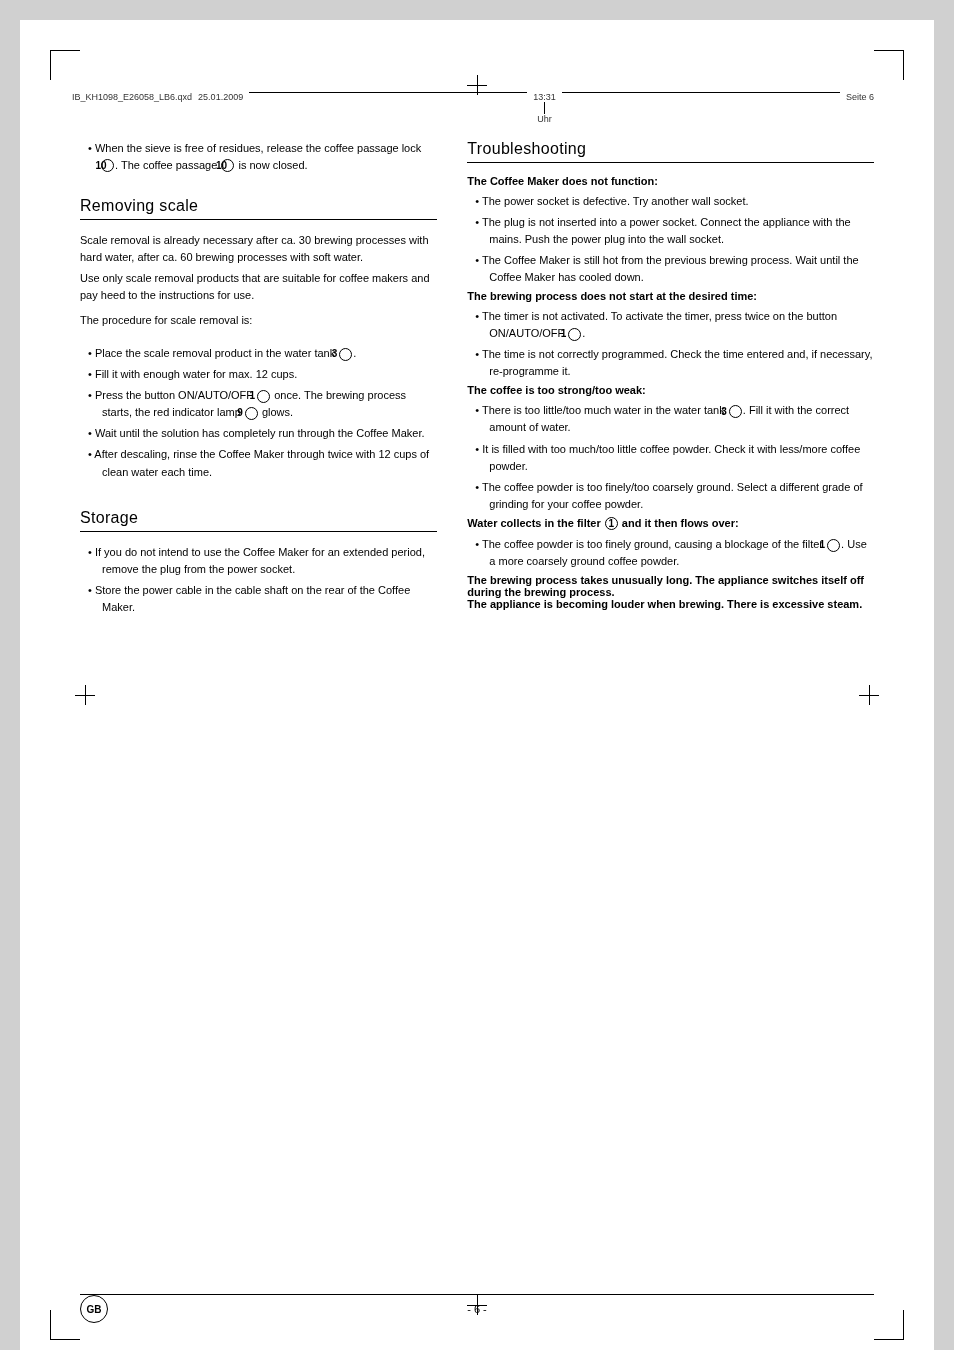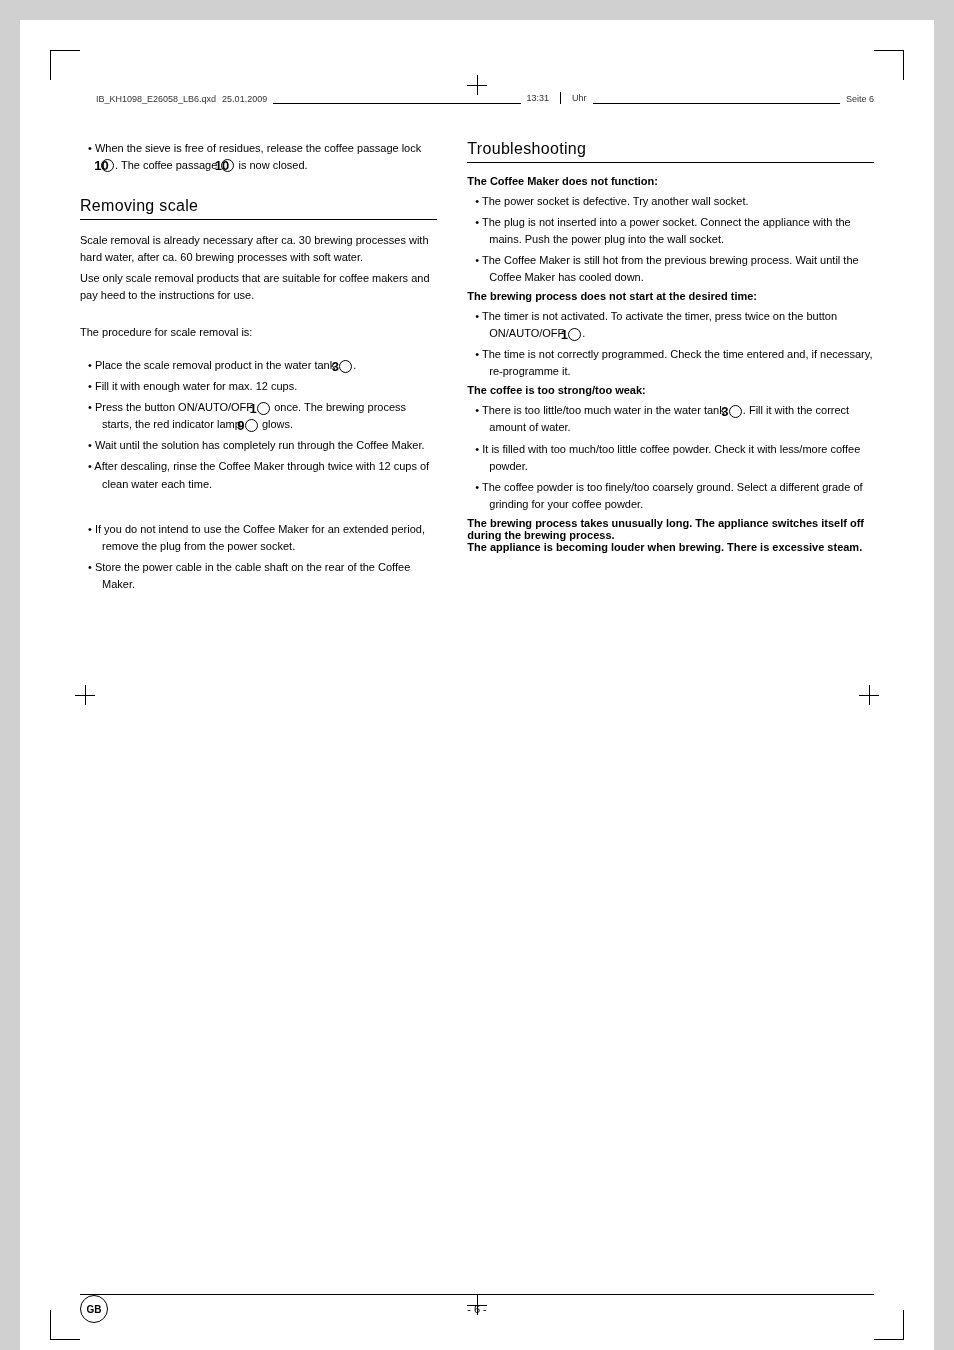--- a/index.html
+++ b/index.html
@@ -62,37 +62,38 @@
     }
     .crosshair.center-top { top: 55px; left: 50%; transform: translateX(-50%); }
     .crosshair.center-bottom { bottom: 55px; left: 50%; transform: translateX(-50%); }
     .crosshair.center-left { left: 55px; top: 50%; transform: translateY(-50%); }
     .crosshair.center-right { right: 55px; top: 50%; transform: translateY(-50%); }
 
     
     .header-bar {
       position: absolute;
       top: 72px;
-      left: 76px;
+      left: 52px;
       right: 60px;
       display: flex;
-      align-items: flex-end;
+      align-items: flex-start;
       font-size: 9px;
       color: #333;
       gap: 6px;
     }
     .header-bar .divider-line {
       flex: 1;
       height: 1px;
       background: #000;
     }
     .header-bar .time-section {
       display: flex;
       align-items: center;
-      gap: 11px;
+      gap: 0;
+      flex-direction: column;
     }
     .header-bar .time-cursor {
       width: 1px;
       height: 12px;
       background: #000;
       display: inline-block;
     }
 
     .content-area {
       margin-top: 60px;
@@ -156,21 +157,21 @@
 
     
     .circle-num {
       display: inline-flex;
       align-items: center;
       justify-content: center;
       width: 13px;
       height: 13px;
       border: 1px solid #000;
       border-radius: 50%;
-      font-size: 13px;
+      font-size: 10px;
       font-weight: bold;
       vertical-align: middle;
       margin: 0 1px;
       line-height: 1;
     }
 
     
     .sub-section-title {
       font-size: 11px;
       font-weight: bold;
@@ -254,21 +255,21 @@
           <span class="circle-num">10</span>
           is now closed.
         </p>
       </div>
 
       <div class="removing-scale-section">
         <h2 class="section-title">Removing scale</h2>
         <div class="section-body">
           <p>Scale removal is already necessary after ca. 30 brewing processes with hard water, after ca. 60 brewing processes with soft water.</p>
           <p style="margin-top:4px;">Use only scale removal products that are suitable for coffee makers and pay heed to the instructions for use.</p>
-          <p style="margin-top:20px;">The procedure for scale removal is:</p>
+          <p style="margin-top:8px;">The procedure for scale removal is:</p>
         </div>
         <ul class="bullet-list">
           <li>
             Place the scale removal product in the water tank <span class="circle-num">3</span>.
           </li>
           <li>
             Fill it with enough water for max. 12 cups.
           </li>
           <li>
             Press the button ON/AUTO/OFF <span class="circle-num">1</span> once. The brewing process starts, the red indicator lamp <span class="circle-num">9</span> glows.
@@ -276,20 +277,21 @@
           <li>
             Wait until the solution has completely run through the Coffee Maker.
           </li>
           <li>
             After descaling, rinse the Coffee Maker through twice with 12 cups of clean water each time.
           </li>
         </ul>
       </div>
 
       <div class="storage-section">
+        <h2 class="section-title">Storage</h2>
         <ul class="bullet-list">
           <li>
             If you do not intend to use the Coffee Maker for an extended period, remove the plug from the power socket.
           </li>
           <li>
             Store the power cable in the cable shaft on the rear of the Coffee Maker.
           </li>
         </ul>
       </div>
 
@@ -318,20 +320,26 @@
 
       <div>
         <p class="sub-section-title">The coffee is too strong/too weak:</p>
         <ul class="bullet-list">
           <li>There is too little/too much water in the water tank <span class="circle-num">3</span>. Fill it with the correct amount of water.</li>
           <li>It is filled with too much/too little coffee powder. Check it with less/more coffee powder.</li>
           <li>The coffee powder is too finely/too coarsely ground. Select a different grade of grinding for your coffee powder.</li>
         </ul>
       </div>
 
+      <div>
+        <p class="sub-section-title">Water collects in the filter <span class="circle-num">1</span> and it then flows over:</p>
+        <ul class="bullet-list">
+          <li>The coffee powder is too finely ground, causing a blockage of the filter <span class="circle-num">1</span>. Use a more coarsely ground coffee powder.</li>
+        </ul>
+      </div>
 
       <div>
         <p class="sub-section-title">The brewing process takes unusually long. The appliance switches itself off during the brewing process.<br>The appliance is becoming louder when brewing. There is excessive steam.</p>
       </div>
 
     </div>
 
   </div>
 
   <div class="footer">

